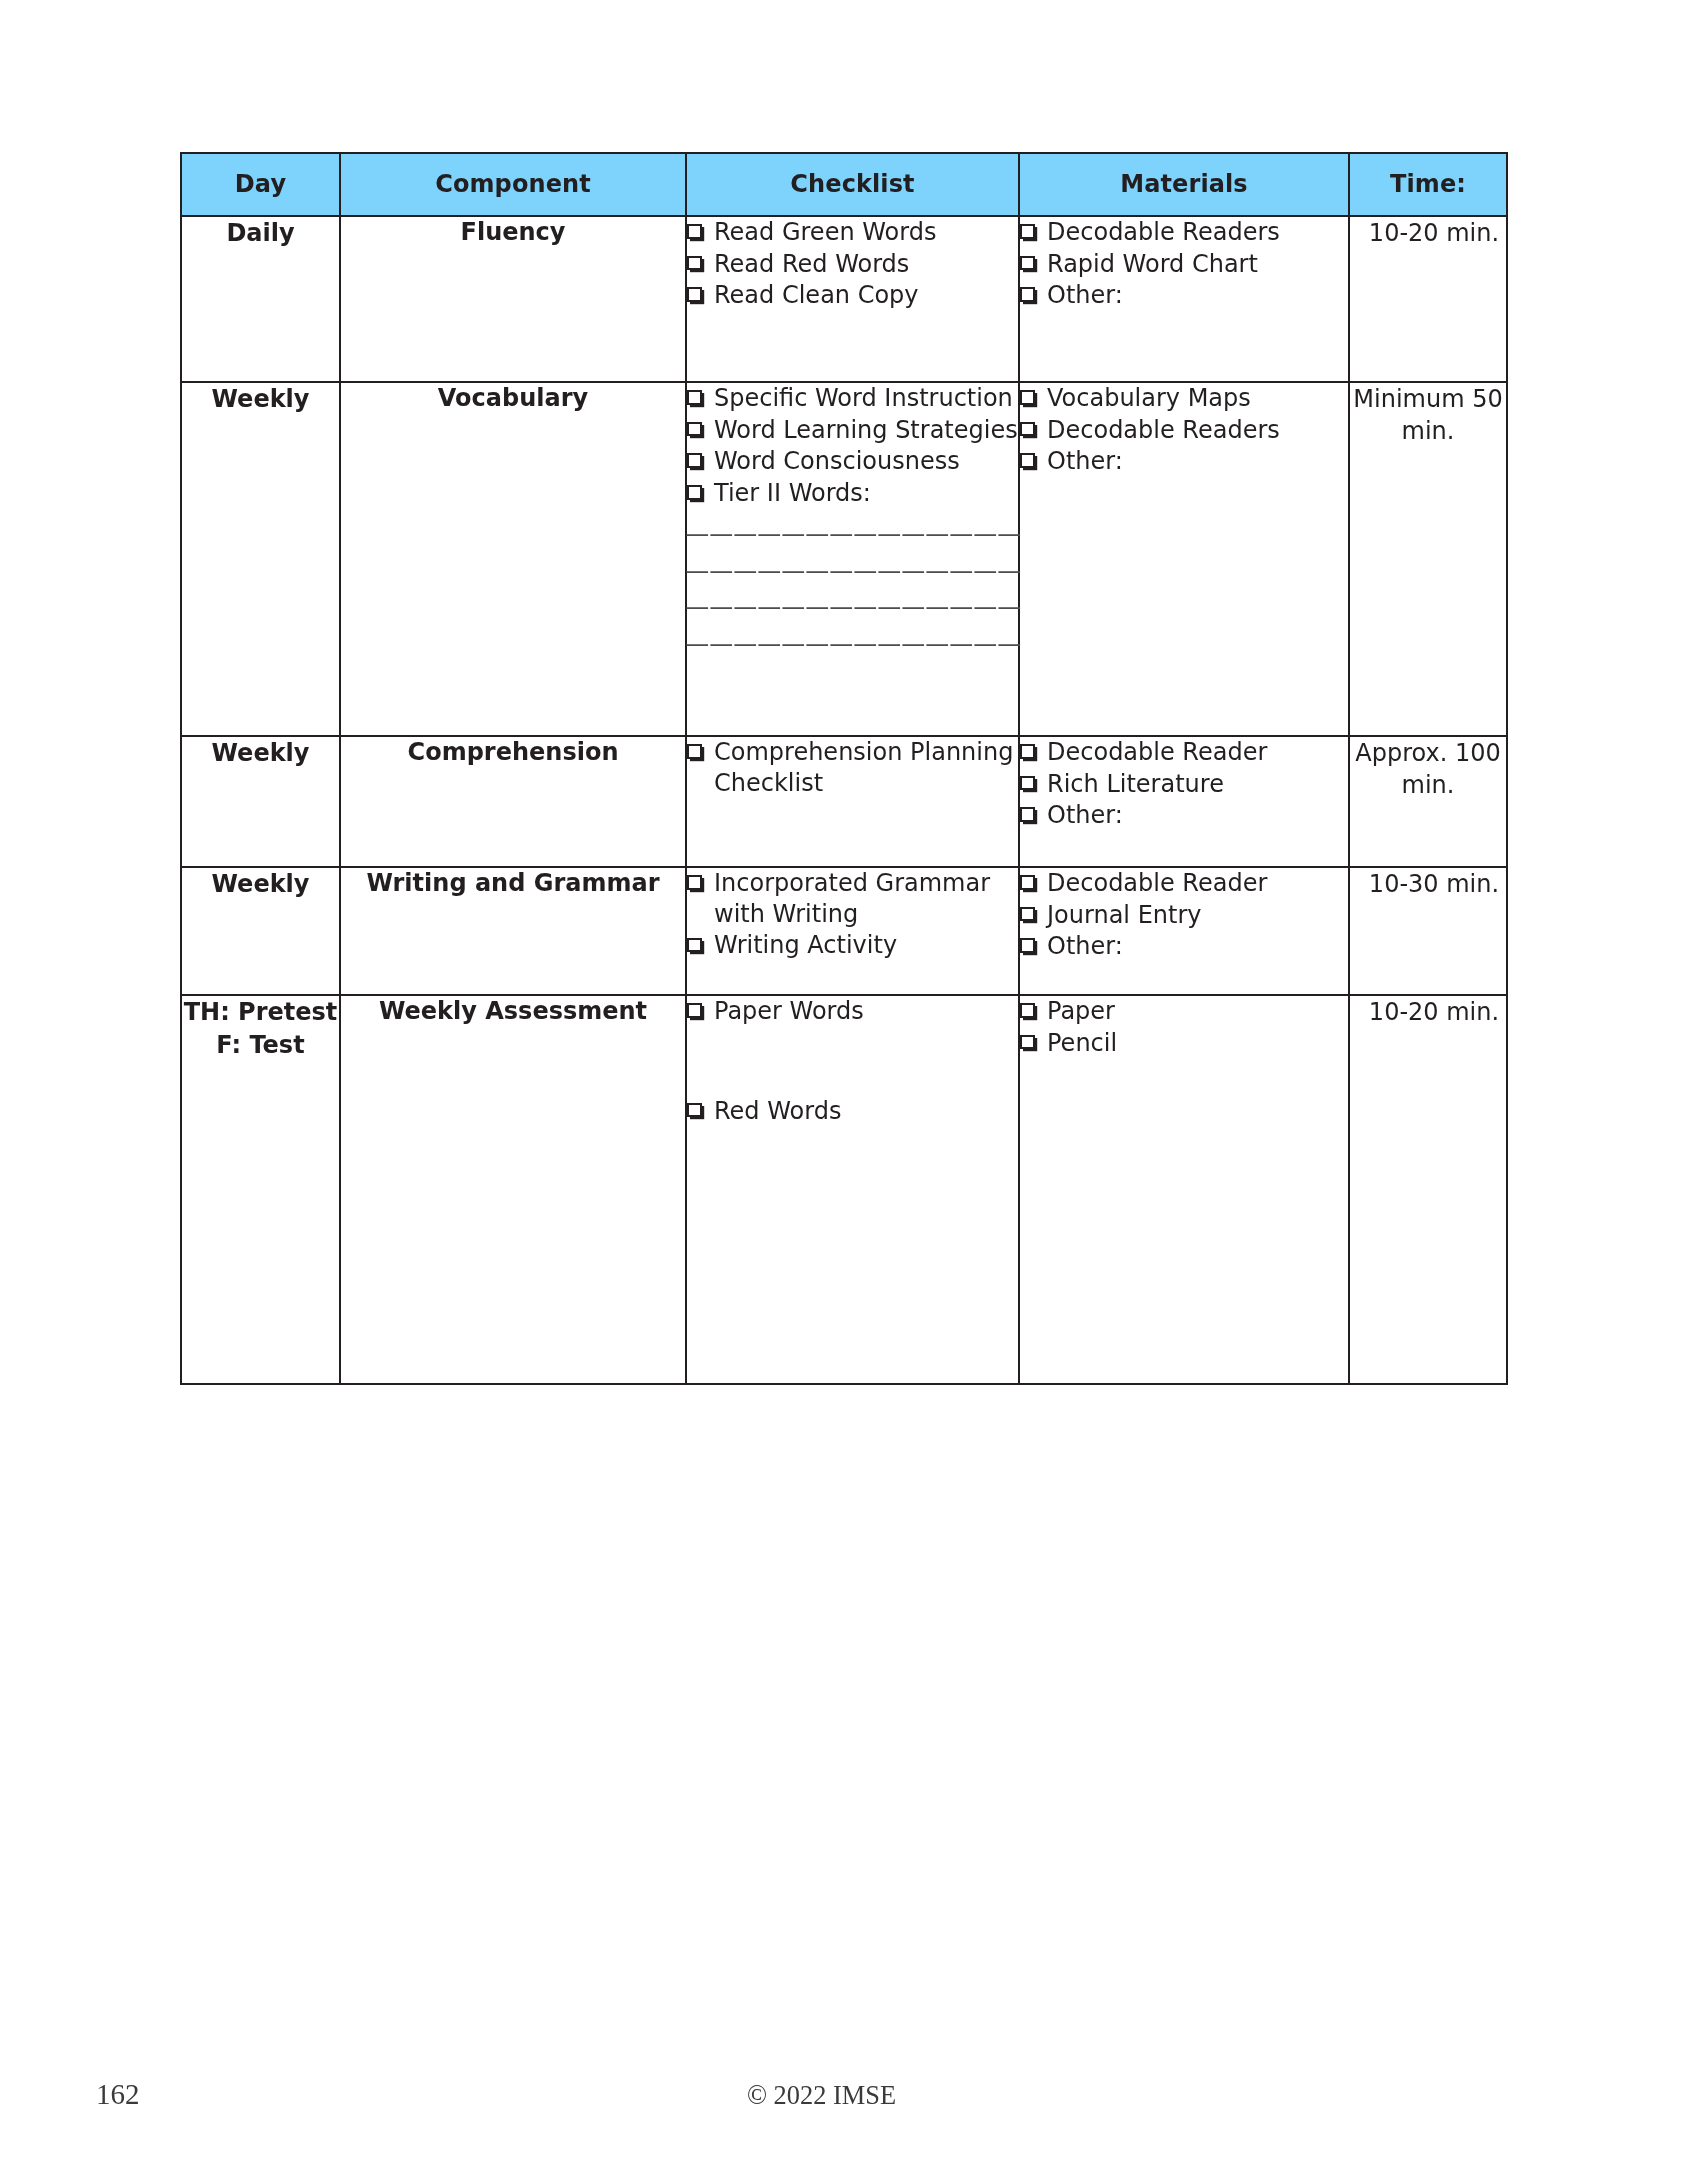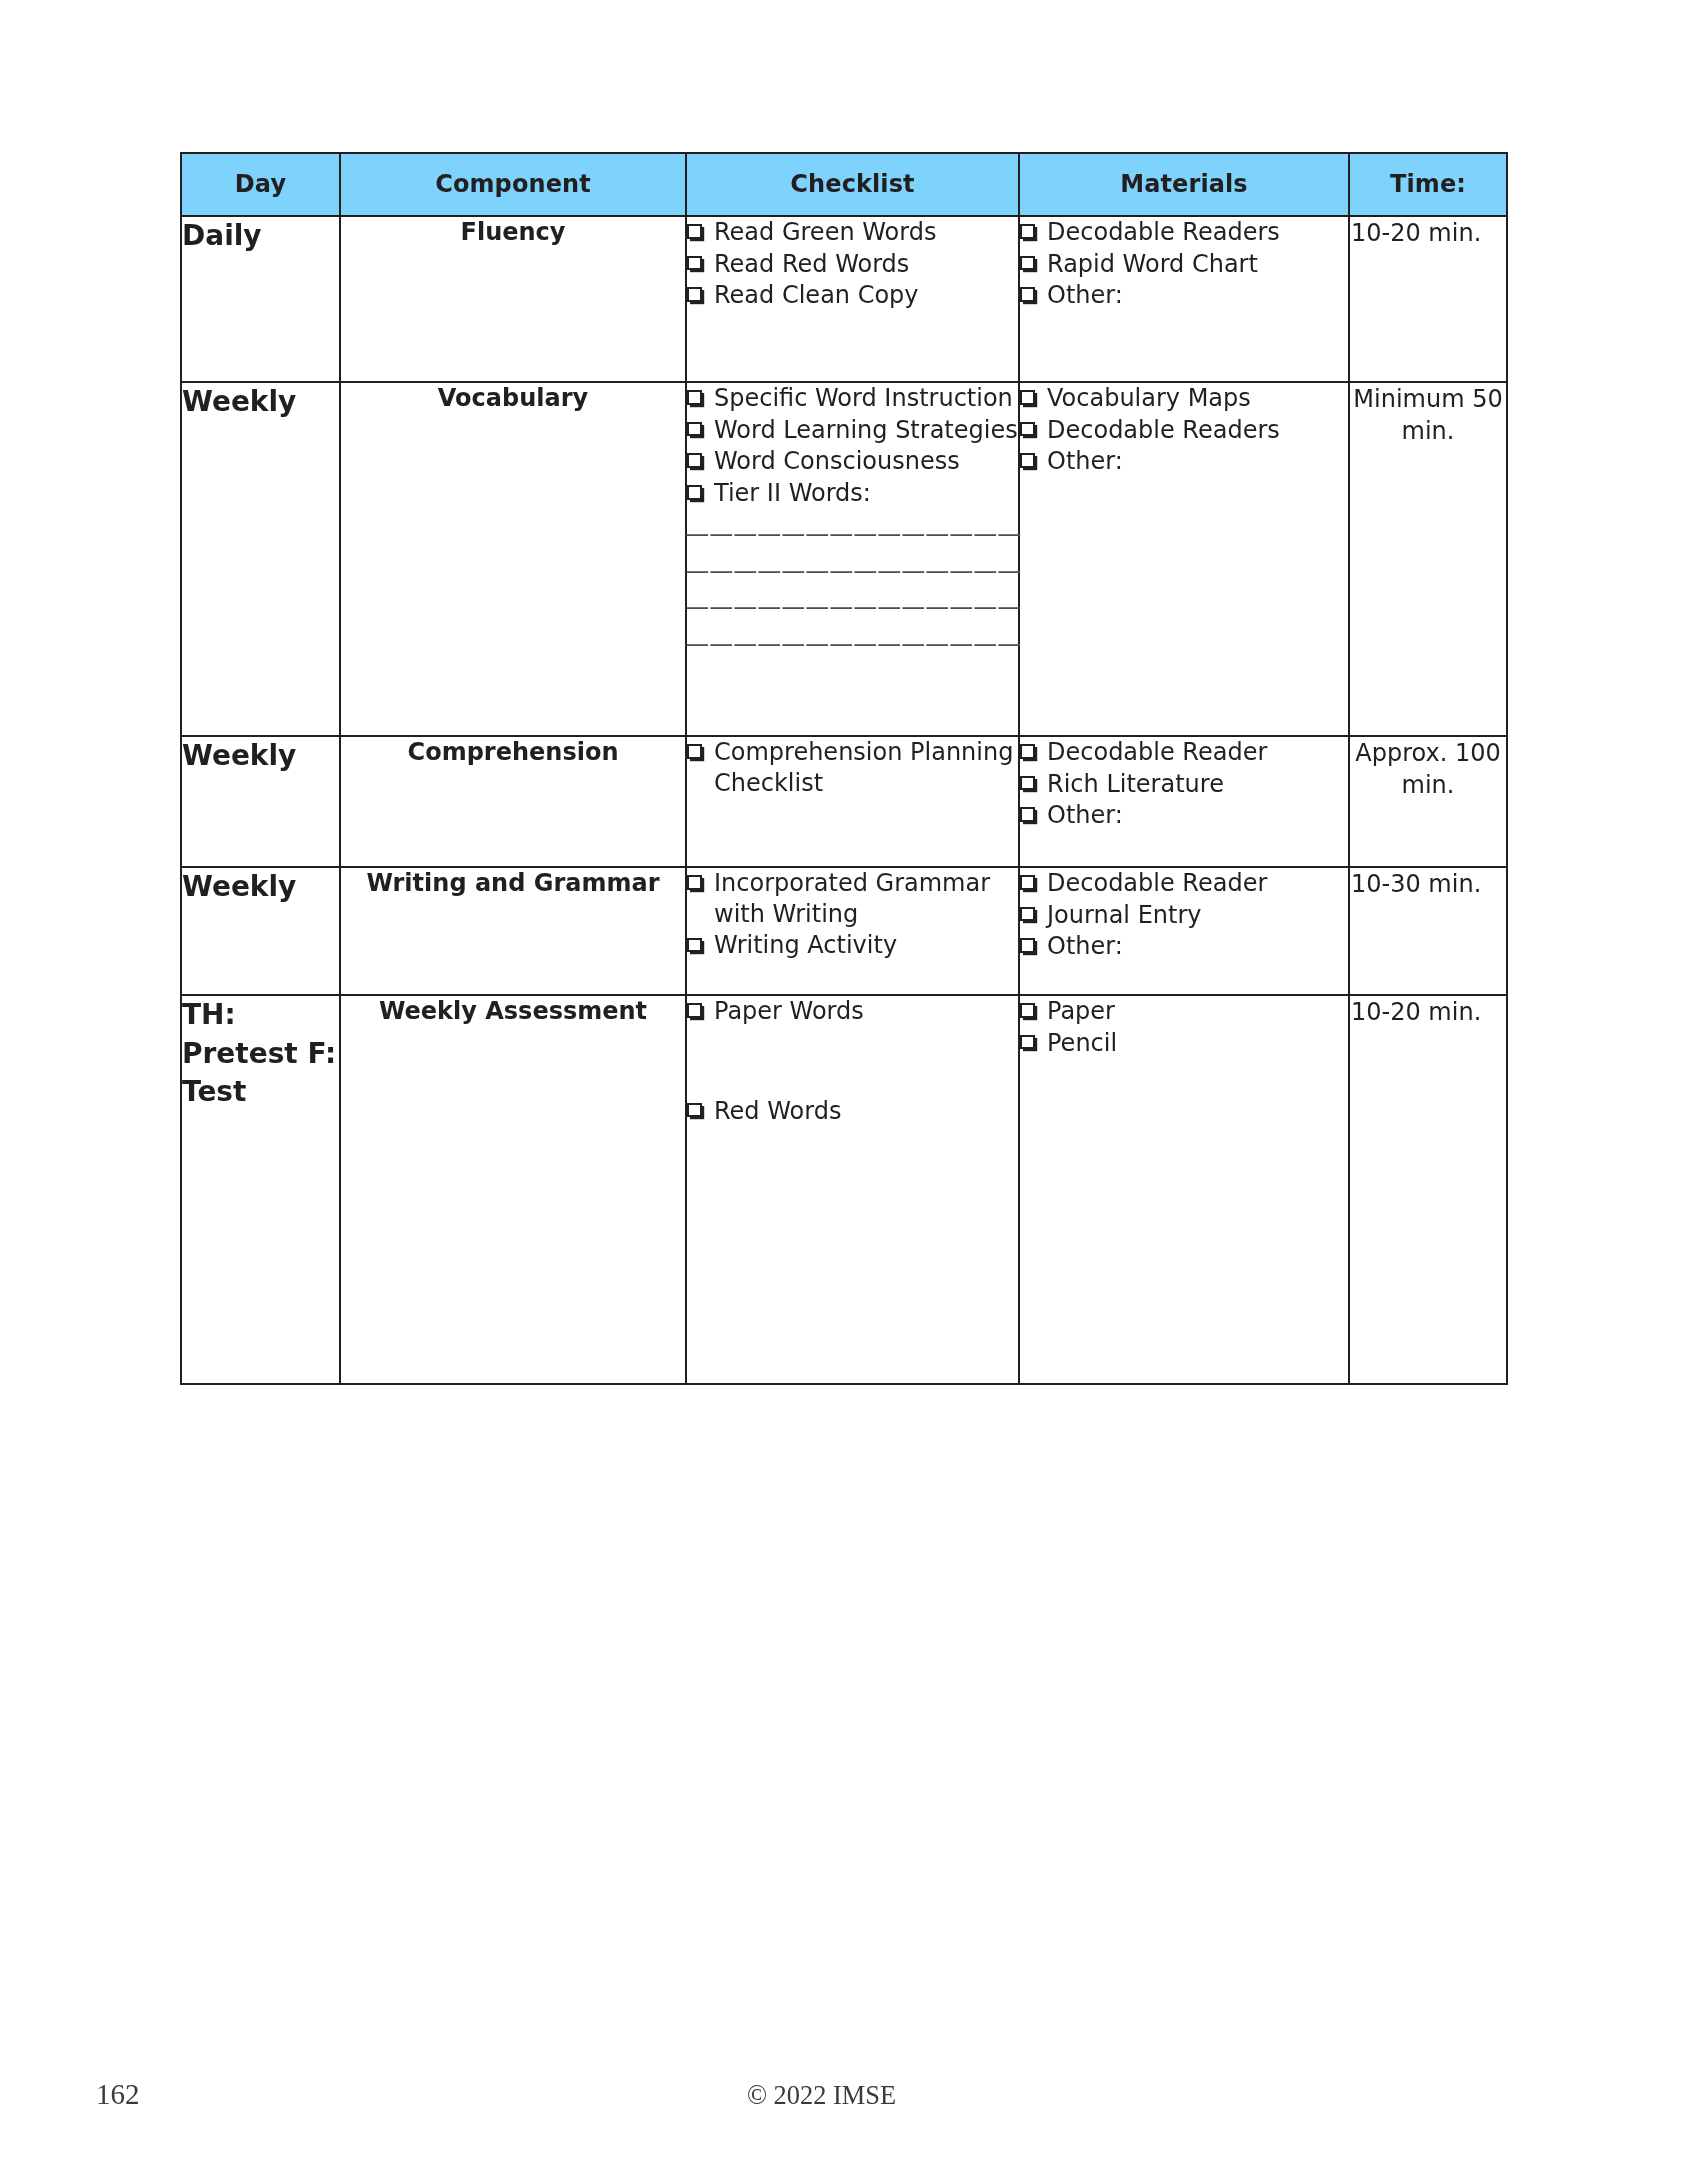--- a/index.html
+++ b/index.html
@@ -60,23 +60,23 @@
   }
 
   
   .r1 td { height: 164px; }
   .r2 td { height: 352px; }
   .r3 td { height: 129px; }
   .r4 td { height: 126px; }
   .r5 td { height: 387px; border-radius: 29px; }
 
   .cell-day {
-    text-align: left;
+    text-align: center;
     font-weight: 700;
-    font-size: 28px;
+    font-size: 24px;
     line-height: 1.38;
     padding-top: 22px;
   }
   .cell-comp {
     text-align: center;
     font-weight: 700;
     font-size: 24px;
     line-height: 1.3;
     padding-top: 22px;
     padding-left: 5.1px;
@@ -94,22 +94,22 @@
   .cell-time {
     text-align: center;
     font-weight: 400;
     font-size: 24px;
     line-height: 1.34;
     padding-top: 21px;
     padding-left: 3.4px;
     padding-right: 3.4px;
   }
   .cell-time.left-align {
-    text-align: left;
-    padding-left: 1px;
+    text-align: center;
+    padding-left: 12px;
   }
 
   
   ul.chk {
     list-style: none;
     margin: 0;
     padding: 0;
   }
   ul.chk li {
     position: relative;

